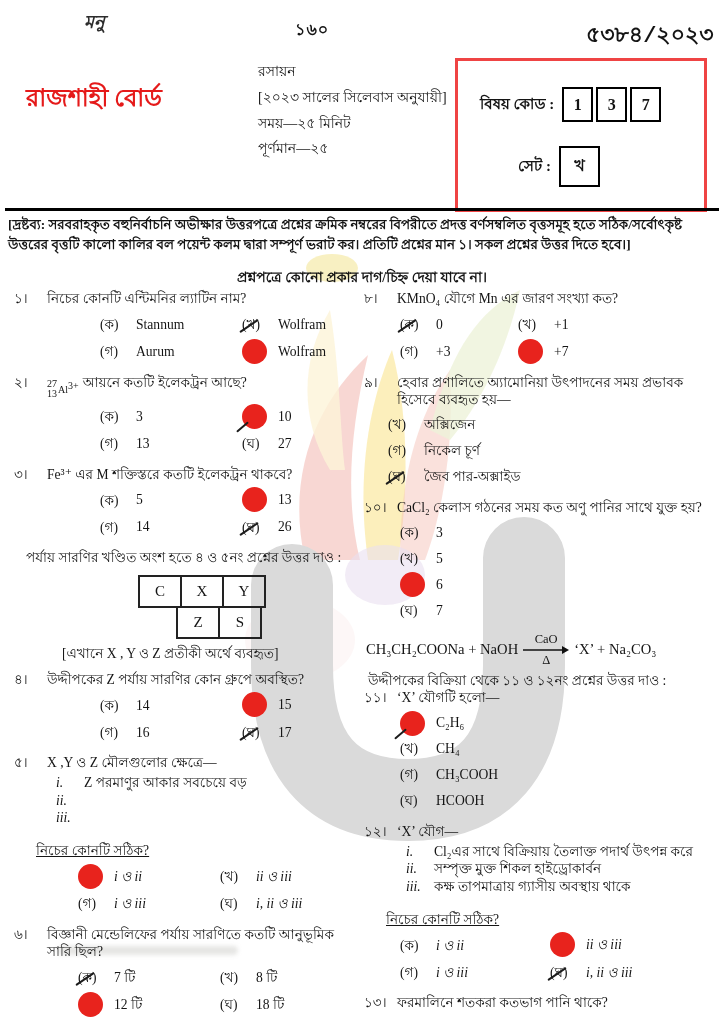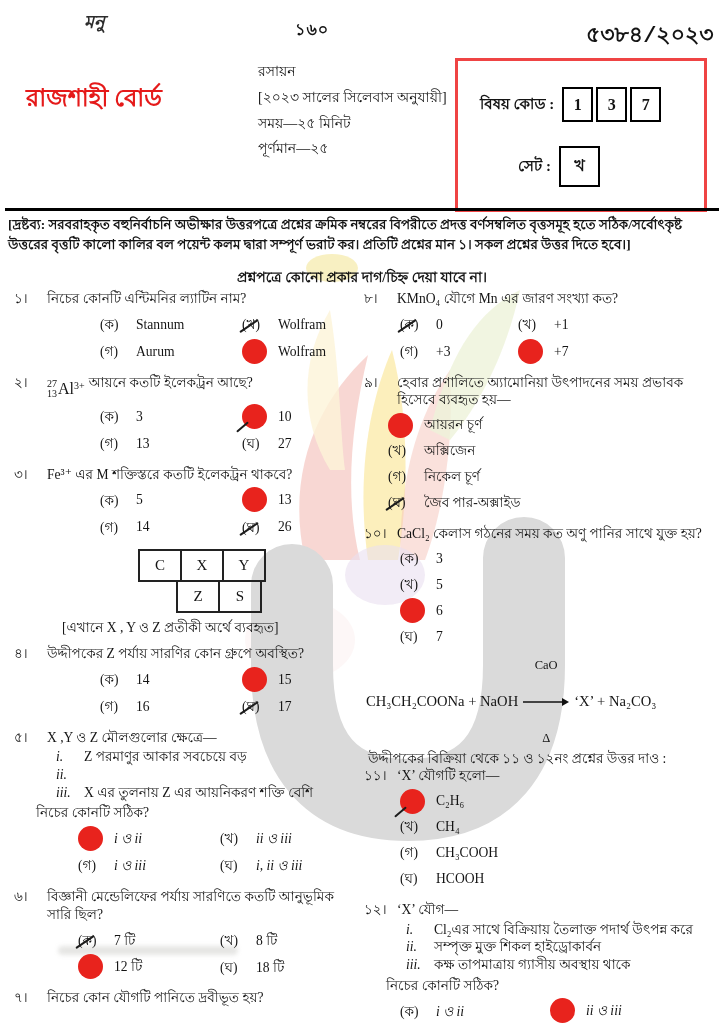--- a/index.html
+++ b/index.html
@@ -46,38 +46,38 @@
   .otx{vertical-align:middle;}
   .dot{display:inline-block;width:25px;height:25px;border-radius:50%;background:#e8231d;vertical-align:middle;}
   .slot.pen::after{content:"";position:absolute;width:22px;height:2px;background:#1c1c1c;
                    left:-4px;top:9px;transform:rotate(-34deg);border-radius:2px;}
   .slot.penline::after{content:"";position:absolute;width:15px;height:2px;background:#1c1c1c;
                    left:-7px;top:22px;transform:rotate(-40deg);border-radius:2px;}
   
   .romans{margin-left:42px;margin-top:2px;}
   .ritem{display:flex;gap:10px;}
   .rn{font-style:italic;min-width:18px;}
-  .prompt{margin-left:22px;margin-top:3px;}
+  .prompt{margin-left:22px;margin-top:15px;text-decoration:underline;}
   .rops .otx{font-style:italic;}
   
   .stim{margin:2px 0 6px 12px;}
   .ptable{margin:8px 0 4px 112px;}
   .prow{display:flex;}
   .pcell{width:40px;height:29px;border:2px solid #222;margin-right:-2px;display:flex;align-items:center;
          justify-content:center;font-size:15px;background:transparent;}
   .prow2{margin-left:38px;margin-top:-2px;}
   .bracketnote{margin:6px 0 8px 36px;}
   
   .rxn{display:flex;align-items:center;gap:5px;font-size:14.6px;margin:4px 0 5px 2px;white-space:nowrap;}
-  .rxn-arrow{display:inline-flex;flex-direction:column;align-items:center;line-height:1;font-size:12.5px;gap:26px;}
+  .rxn-arrow{display:inline-flex;flex-direction:column;align-items:center;line-height:1;font-size:12.5px;}
   .rxn-arrow .below{margin-top:-1px;}
   .directive{margin:2px 0 0 4px;}
   .ion{display:inline-flex;align-items:center;margin-right:4px;}
   .ion .stack{display:inline-flex;flex-direction:column;font-size:10px;line-height:1.05;margin-right:1px;text-align:left;}
-  .ion .sym{font-size:16px;text-align:right;}
+  .ion .sym{font-size:10px;text-align:right;}
   .ion sup{font-size:10px;margin-top:-8px;}
   .smudge{position:absolute;left:58px;top:946px;width:180px;height:9px;background:#c8c8c4;opacity:.45;
           filter:blur(2px);border-radius:5px;z-index:1;}
 </style>
 </head>
 <body>
 
 <div class="page">
 
   <svg id="wm" class="layer" width="724" height="1024" viewBox="0 0 724 1024">
@@ -169,20 +169,21 @@
           </div>
         <div class="opts two">
           <div class="opt"><span class="slot"><span class="lbl">(ক)</span></span><span class="otx">5</span></div>
           <div class="opt"><span class="slot"><span class="dot"></span></span><span class="otx">13</span></div>
           <div class="opt"><span class="slot"><span class="lbl">(গ)</span></span><span class="otx">14</span></div>
           <div class="opt"><span class="slot pen"><span class="lbl">(ঘ)</span></span><span class="otx">26</span></div>
         </div>
       </div>
 
       <div class="stim">
+        <div>পর্যায় সারণির খণ্ডিত অংশ হতে ৪ ও ৫নং প্রশ্নের উত্তর দাও :</div>
         <div class="ptable">
           <div class="prow">
             <span class="pcell">C</span>
             <span class="pcell">X</span>
             <span class="pcell">Y</span>
           </div>
           <div class="prow prow2">
             <span class="pcell">Z</span>
             <span class="pcell">S</span>
           </div>
@@ -211,21 +212,20 @@
         <div class="romans">
           <div class="ritem">
               <span class="rn">i.</span>
               <span>Z পরমাণুর আকার সবচেয়ে বড়</span>
             </div>
           <div class="ritem">
               <span class="rn">ii.</span>
             </div>
           <div class="ritem">
               <span class="rn">iii.</span>
-              <span>X এর তুলনায় Z এর আয়নিকরণ শক্তি বেশি</span>
             </div>
         </div>
         <div class="prompt">নিচের কোনটি সঠিক?</div>
         <div class="opts two rops" style="margin-left:64px;">
           <div class="opt"><span class="slot"><span class="dot"></span></span><span class="otx">i ও ii</span></div>
           <div class="opt"><span class="slot"><span class="lbl">(খ)</span></span><span class="otx">ii ও iii</span></div>
           <div class="opt"><span class="slot"><span class="lbl">(গ)</span></span><span class="otx">i ও iii</span></div>
           <div class="opt"><span class="slot"><span class="lbl">(ঘ)</span></span><span class="otx">i, ii ও iii</span></div>
         </div>
       </div>
@@ -266,24 +266,20 @@
           <div class="opt"><span class="slot"><span class="dot"></span></span><span class="otx">+7</span></div>
         </div>
       </div>
 
       <div class="q">
         <div class="q-head">
             <span class="q-no">৯।</span>
           <span>হেবার প্রণালিতে অ্যামোনিয়া উৎপাদনের সময় প্রভাবক হিসেবে ব্যবহৃত হয়—</span>
           </div>
         <div class="opts one" style="margin-left:24px;">
-          <div class="opt">
-              <span class="slot"><span class="dot"></span></span>
-              <span class="otx">আয়রন চূর্ণ</span>
-            </div>
           <div class="opt">
               <span class="slot"><span class="lbl">(খ)</span></span>
               <span class="otx">অক্সিজেন</span>
             </div>
           <div class="opt">
               <span class="slot"><span class="lbl">(গ)</span></span>
               <span class="otx">নিকেল চূর্ণ</span>
             </div>
           <div class="opt">
               <span class="slot pen"><span class="lbl">(ঘ)</span></span>

